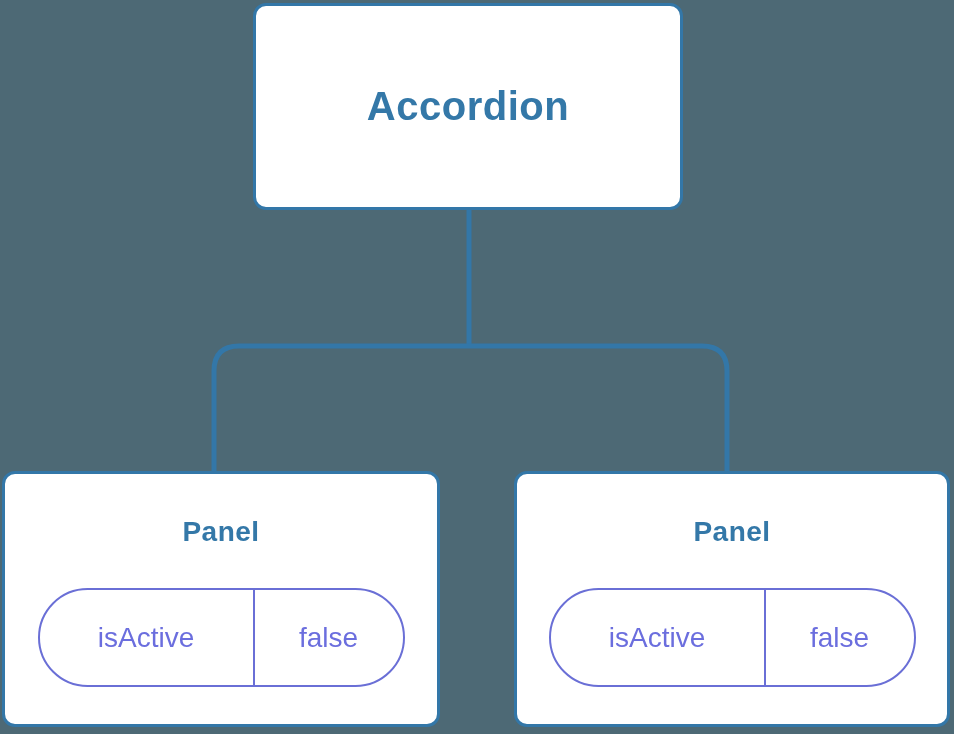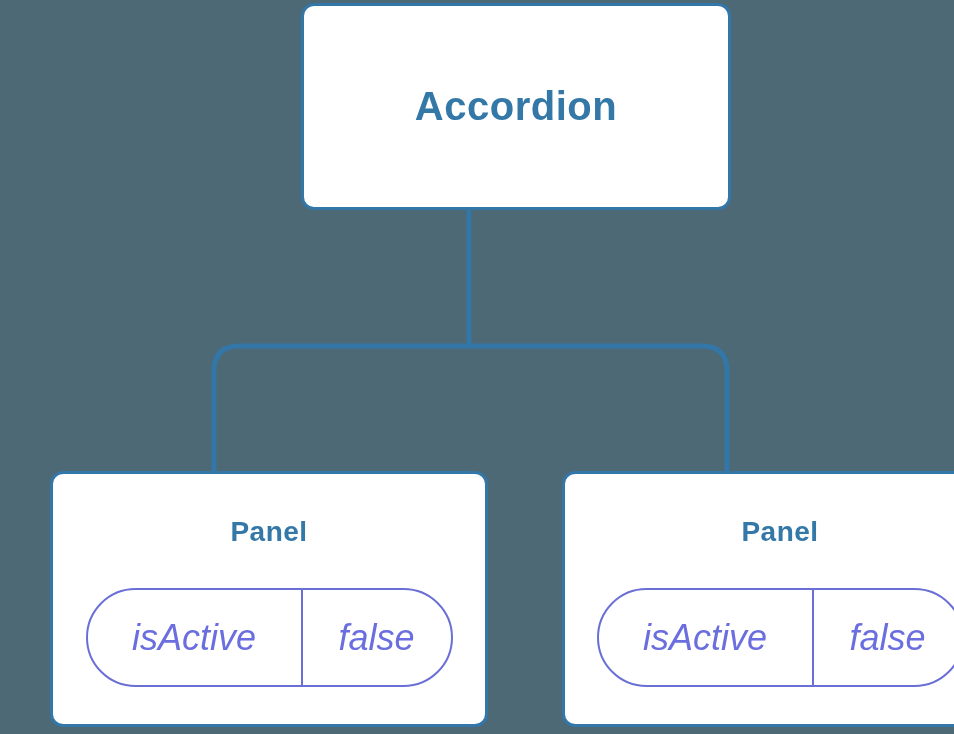--- a/index.html
+++ b/index.html
@@ -34,21 +34,20 @@
   svg.connectors .edge {
     stroke: var(--connector);
     stroke-width: 5;
     fill: none;
   }
   .node {
     position: absolute;
     background: var(--node-fill);
     border: 3px solid var(--node-border);
     border-radius: 13px;
-    margin-left: 48px;
   }
   .node-root {
     left: 253px; top: 3px;
     width: 430px; height: 207px;
     display: flex;
     align-items: center;
     justify-content: center;
   }
   .node-label {
     color: var(--node-label);
@@ -84,23 +83,22 @@
     background: var(--node-fill);
     display: flex;
     align-items: stretch;
     overflow: hidden;
   }
   .state-cell {
     display: flex;
     align-items: center;
     justify-content: center;
     color: var(--state-text);
-    font-size: 36px;
+    font-size: 28px;
     font-weight: 400;
-    font-style: italic;
   }
   .state-key   { flex: 0 0 213px; }
   .state-value { flex: 1 1 auto; border-left: 2px solid var(--state-pill); }
 </style>
 </head>
 <body>
 
 <div class="canvas">
 
   <svg class="connectors" viewBox="0 0 954 734">

